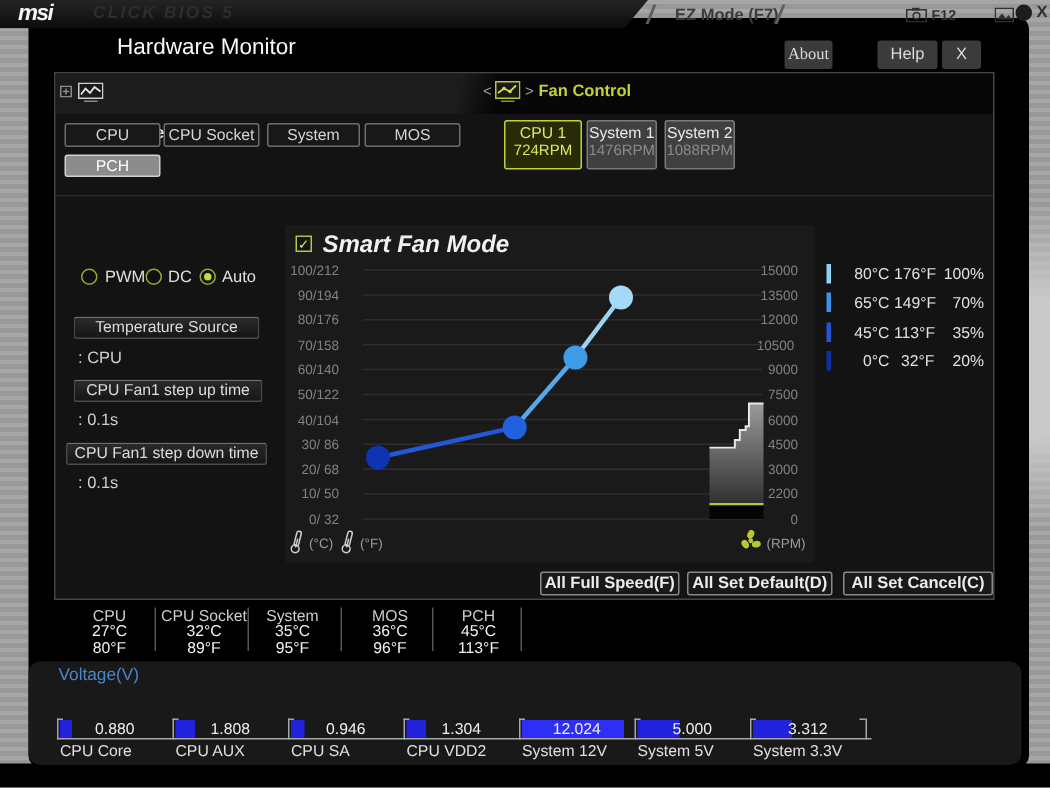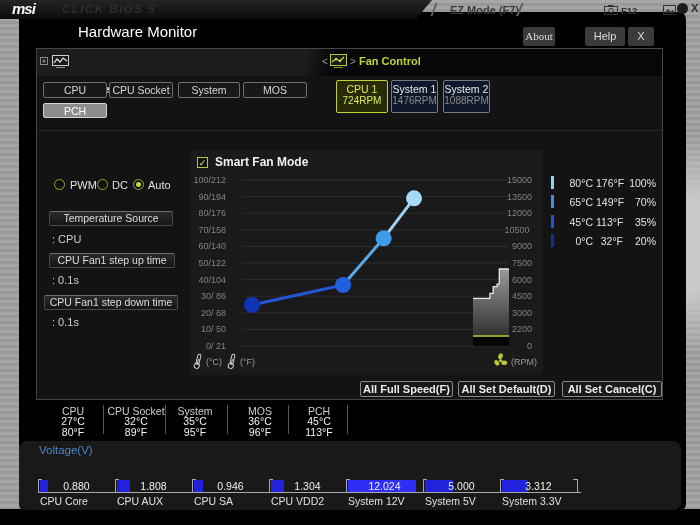--- a/index.html
+++ b/index.html
@@ -25,38 +25,38 @@
        font-size:11px;line-height:19px;text-align:center;}
   .panel{left:36px;top:48px;width:627px;height:352px;background:#131313;border:1px solid #454545;}
   .hstrip{left:37px;top:49px;width:625px;height:27px;
           background:linear-gradient(103deg,#1c1c1c 0%,#1c1c1c 43%,#070707 47%,#070707 100%);}
   .seclabel{font-size:11px;font-weight:bold;color:#ececec;}
   .accent{color:#c3d232;}
   .chev{font-size:10px;color:#9a9a9a;}
   .tbtn{top:82px;height:16px;background:#181818;border:1px solid #6e6e6e;border-radius:2px;
         color:#d6d6d6;font-size:10.5px;line-height:14px;text-align:center;cursor:pointer;}
   .tbtn.sel{background:#8c8c8c;border-color:#d2d2d2;color:#fff;}
-  .fbtn{top:80px;height:33px;background:#0f172a;border:1px solid #7a7a7a;border-radius:2px;
+  .fbtn{top:80px;height:33px;background:#404040;border:1px solid #7a7a7a;border-radius:2px;
         text-align:center;cursor:pointer;}
   .fbtn .n{display:block;font-size:10.5px;color:#e8e8e8;margin-top:2px;}
   .fbtn .r{display:block;font-size:10px;color:#8a8a8a;}
   .fbtn.sel{background:#272c07;border-color:#c3d232;}
   .fbtn.sel .n,.fbtn.sel .r{color:#dcea5a;}
   .divline{left:37px;top:130px;width:625px;height:1px;background:#272727;}
   .radio{width:11px;height:11px;border:1.5px solid #9aa82e;border-radius:50%;background:#101010;top:179px;}
   .radio .dot{position:absolute;left:2px;top:2px;width:5px;height:5px;border-radius:50%;background:#c8d838;}
   .rlabel{top:179px;font-size:11px;color:#e0e0e0;}
   .fieldbtn{height:15px;background:linear-gradient(180deg,#2a2a2a,#161616);border:1px solid #4a4a4a;
             border-top-color:#6f6f6f;border-radius:2px;color:#dcdcdc;font-size:10.5px;line-height:13px;
             text-align:center;cursor:pointer;}
   .fval{font-size:11px;color:#cfcfcf;}
   .chartpanel{left:190px;top:150px;width:353px;height:225px;background:#1a1a1a;border-radius:2px;}
   .cb{left:7px;top:7px;width:11px;height:11px;border:1px solid #b9c832;background:#141414;
       color:#d8e860;font-size:9px;line-height:11px;text-align:center;font-weight:bold;}
-  .cblabel{left:25px;top:5px;font-size:12px;font-weight:bold;color:#f0f0f0;}
+  .cblabel{left:25px;top:5px;font-size:16px;font-weight:bold;color:#f0f0f0;font-style:italic;}
   .tick{font-size:9px;color:#828282;text-align:right;height:10px;line-height:10px;}
   .unit{font-size:9px;color:#9a9a9a;}
   .sp-bar{width:3px;height:13px;}
   .sp-txt{font-size:10.5px;color:#e2e2e2;text-align:right;height:16px;line-height:16px;}
   .abtn{top:381px;height:16px;background:#191919;border:1px solid #8a8a8a;border-radius:2px;
         color:#ececec;font-size:11px;font-weight:bold;line-height:14px;text-align:center;cursor:pointer;}
   .stlabel{font-size:10.5px;color:#cdcdcd;text-align:center;height:10px;line-height:10px;}
   .stval{font-size:10.5px;color:#f2f2f2;text-align:center;height:10px;line-height:11px;}
   .stdiv{width:1px;height:29px;background:#565656;top:405px;}
   .vpanel{left:19px;top:441px;width:662px;height:69px;background:#191919;border-radius:8px;}
@@ -175,21 +175,21 @@
         <div class="abs tick" style="left: 0px; width: 36px; top: 25px;">100/212</div>
         <div class="abs tick" style="left: 0px; width: 36px; top: 41.6px;">90/194</div>
         <div class="abs tick" style="left: 0px; width: 36px; top: 58.2px;">80/176</div>
         <div class="abs tick" style="left: 0px; width: 36px; top: 74.8px;">70/158</div>
         <div class="abs tick" style="left: 0px; width: 36px; top: 91.4px;">60/140</div>
         <div class="abs tick" style="left: 0px; width: 36px; top: 108px;">50/122</div>
         <div class="abs tick" style="left: 0px; width: 36px; top: 124.6px;">40/104</div>
         <div class="abs tick" style="left: 0px; width: 36px; top: 141.2px;">30/ 86</div>
         <div class="abs tick" style="left: 0px; width: 36px; top: 157.8px;">20/ 68</div>
         <div class="abs tick" style="left: 0px; width: 36px; top: 174.4px;">10/ 50</div>
-        <div class="abs tick" style="left: 0px; width: 36px; top: 191px;">0/ 21</div>
+        <div class="abs tick" style="left: 0px; width: 36px; top: 191px;">0/ 32</div>
       </div>
     <div id="ticksRight">
         <div class="abs tick" style="left: 312px; width: 30px; top: 25px;">15000</div>
         <div class="abs tick" style="left: 312px; width: 30px; top: 41.6px;">13500</div>
         <div class="abs tick" style="left: 312px; width: 30px; top: 58.2px;">12000</div>
         <div class="abs tick" style="left: 312px; width: 30px; top: 74.8px; text-align: center;">10500</div>
         <div class="abs tick" style="left: 312px; width: 30px; top: 91.4px;">9000</div>
         <div class="abs tick" style="left: 312px; width: 30px; top: 108px;">7500</div>
         <div class="abs tick" style="left: 312px; width: 30px; top: 124.6px;">6000</div>
         <div class="abs tick" style="left: 312px; width: 30px; top: 141.2px;">4500</div>

